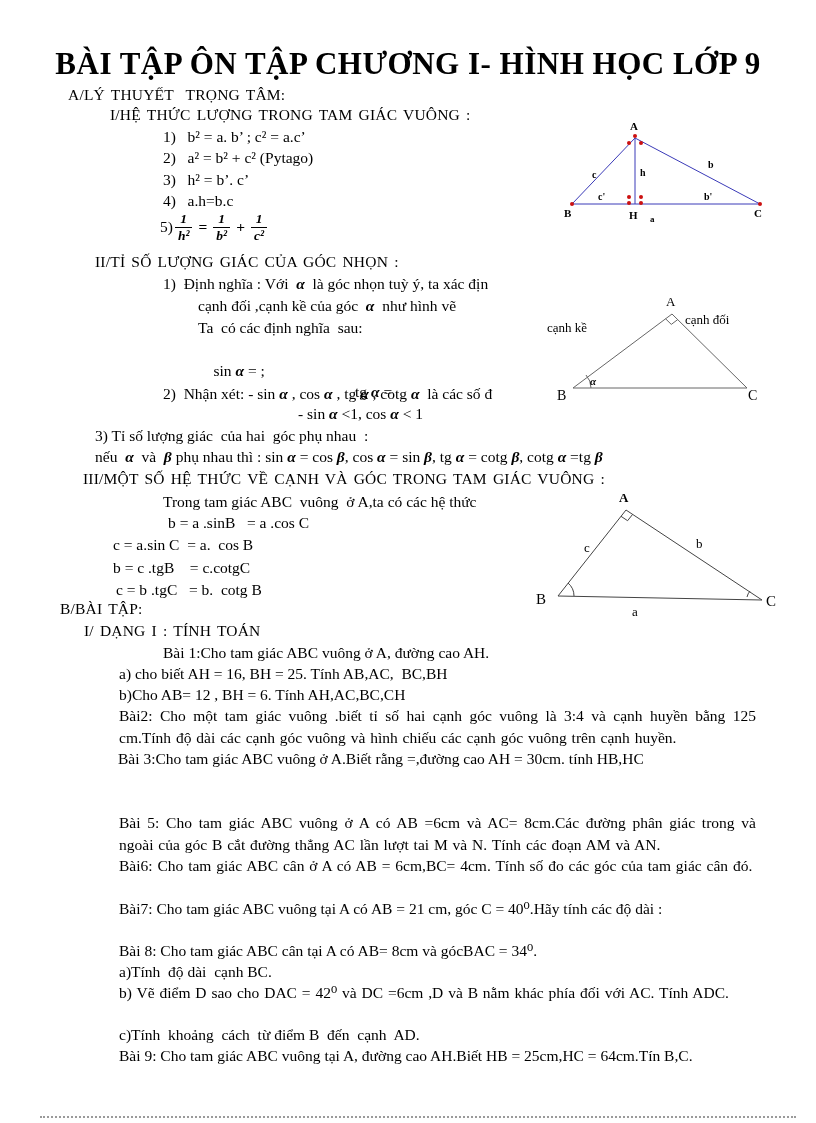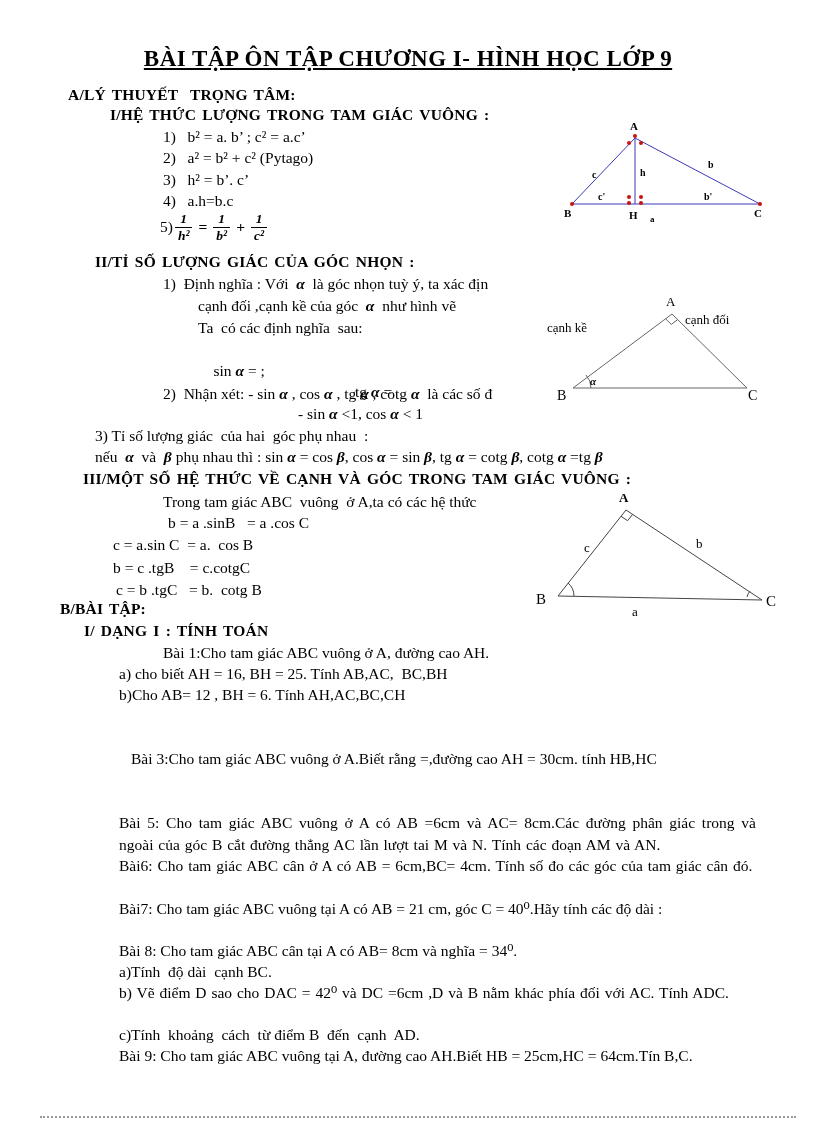--- a/index.html
+++ b/index.html
@@ -1,21 +1,21 @@
 <!DOCTYPE html>
 <html><head>
 <meta charset="utf-8">
 <style>
   html,body{margin:0;padding:0;background:#888;}
   #page{position:relative;width:816px;height:1123px;background:#ffffff;margin:0 auto;
         font-family:"Liberation Serif","DejaVu Serif",serif;color:#000;overflow:hidden;}
   .line{position:absolute;white-space:pre;font-size:15.5px;line-height:21px;}
   .para{position:absolute;width:637px;text-align:justify;font-size:15.5px;line-height:21.5px;word-spacing:1px;}
-  .title{position:absolute;left:0;right:0;top:46px;text-align:center;font-size:23px;font-weight:bold;letter-spacing:0.5px;text-decoration:underline;}
-  .h1{font-weight:bold;letter-spacing:0.2px;word-spacing:2px;}
+  .title{position:absolute;left:0;right:0;top:46px;text-align:center;font-size:31px;font-weight:bold;letter-spacing:0.5px;}
+  .h1{font-weight:normal;letter-spacing:0.2px;word-spacing:2px;}
   .gk{font-weight:bold;font-style:italic;font-family:"Liberation Serif","DejaVu Serif",serif;}
   .lbl{font-weight:normal;}
   .frac-row{position:absolute;display:flex;align-items:center;font-size:15.5px;}
   .frac{display:inline-flex;flex-direction:column;align-items:center;font-weight:bold;font-style:italic;
         font-size:13.5px;line-height:1.15;margin:0 2px;}
   .frac .den{border-top:1.5px solid #000;padding:0 3px;}
   .frac .num{padding:0 3px;}
   .op{font-weight:bold;margin:0 4px;}
   .fig{position:absolute;}
   .dotline{position:absolute;left:40px;top:1116px;width:756px;border-top:2px dotted #9a9a9a;height:0;}
@@ -74,25 +74,26 @@
   <div class="line" style="left:113px;top:557px">b = c .tgB    = c.cotgC</div>
   <div class="line" style="left:116px;top:579px">c = b .tgC   = b.  cotg B</div>
 
   <div class="line h1" style="left:60px;top:598px">B/BÀI TẬP:</div>
   <div class="line h1" style="left:84px;top:620px">I/ DẠNG I : TÍNH TOÁN</div>
 
   <div class="line" style="left:163px;top:642px"><span class="lbl">Bài 1:</span><span>Cho tam giác ABC vuông ở A, đường cao AH.</span></div>
   <div class="line" style="left:119px;top:663px">a) cho biết AH = 16, BH = 25. Tính AB,AC,  BC,BH</div>
   <div class="line" style="left:119px;top:684px">b)Cho AB= 12 , BH = 6. Tính AH,AC,BC,CH</div>
 
-  <div class="line" style="left:131px;top:748px"><span class="lbl">Bài 3:</span><span>Cho tam giác ABC vuông ở A.Biết rằng =,đường cao AH = 30cm. tính HB,HC</span></div>
+  <div class="para" style="left:119px;top:705px"><span class="lbl">Bài2:</span><span> Cho một tam giác vuông .biết tỉ số hai cạnh góc vuông là 3:4 và cạnh huyền bằng 125 cm.Tính độ dài các cạnh góc vuông và hình chiếu các cạnh góc vuông trên cạnh huyền.</span></div>
+  <div class="line" style="left:118px;top:748px"><span class="lbl">Bài 3:</span><span>Cho tam giác ABC vuông ở A.Biết rằng =,đường cao AH = 30cm. tính HB,HC</span></div>
   <div class="para" style="left:119px;top:812px"><span class="lbl">Bài 5:</span><span> Cho tam giác ABC vuông ở A có AB =6cm và AC= 8cm.Các đường phân giác trong và ngoài của góc B cắt đường thẳng AC lần lượt tai M và N. Tính các đoạn AM và AN.</span></div>
   <div class="para" style="left:119px;top:855px"><span class="lbl">Bài6:</span><span> Cho tam giác ABC cân ở A có AB = 6cm,BC= 4cm. Tính số đo các góc của tam giác cân đó.</span></div>
   <div class="line" style="left:119px;top:898px"><span class="lbl">Bài7:</span><span> Cho tam giác ABC vuông tại A có AB = 21 cm, góc C = 40⁰.Hãy tính các độ dài :</span></div>
-  <div class="line" style="left:119px;top:940px"><span class="lbl">Bài 8:</span><span> Cho tam giác ABC cân tại A có AB= 8cm và nghĩa = 34⁰.</span></div>
+  <div class="line" style="left:119px;top:940px"><span class="lbl">Bài 8:</span><span> Cho tam giác ABC cân tại A có AB= 8cm và gócBAC = 34⁰.</span></div>
   <div class="line" style="left:119px;top:961px">a)Tính  độ dài  cạnh BC.</div>
   <div class="para" style="left:119px;top:982px;text-align:left">b) Vẽ điểm D sao cho DAC = 42⁰ và DC =6cm ,D và B nằm khác phía đối với AC. Tính ADC.</div>
   <div class="line" style="left:119px;top:1024px">c)Tính  khoảng  cách  từ điểm B  đến  cạnh  AD.</div>
   <div class="line" style="left:119px;top:1045px"><span class="lbl">Bài 9:</span><span> Cho tam giác ABC vuông tại A, đường cao AH.Biết HB = 25cm,HC = 64cm.Tín B,C.</span></div>
 
   <svg class="fig" style="left:558px;top:116px" width="212" height="110" viewBox="0 0 212 110">
     <g stroke="#3a3ab8" stroke-width="1" fill="none">
       <line x1="14" y1="88" x2="202" y2="88"></line>
       <line x1="14" y1="88" x2="77" y2="22"></line>
       <line x1="77" y1="22" x2="202" y2="88"></line>

